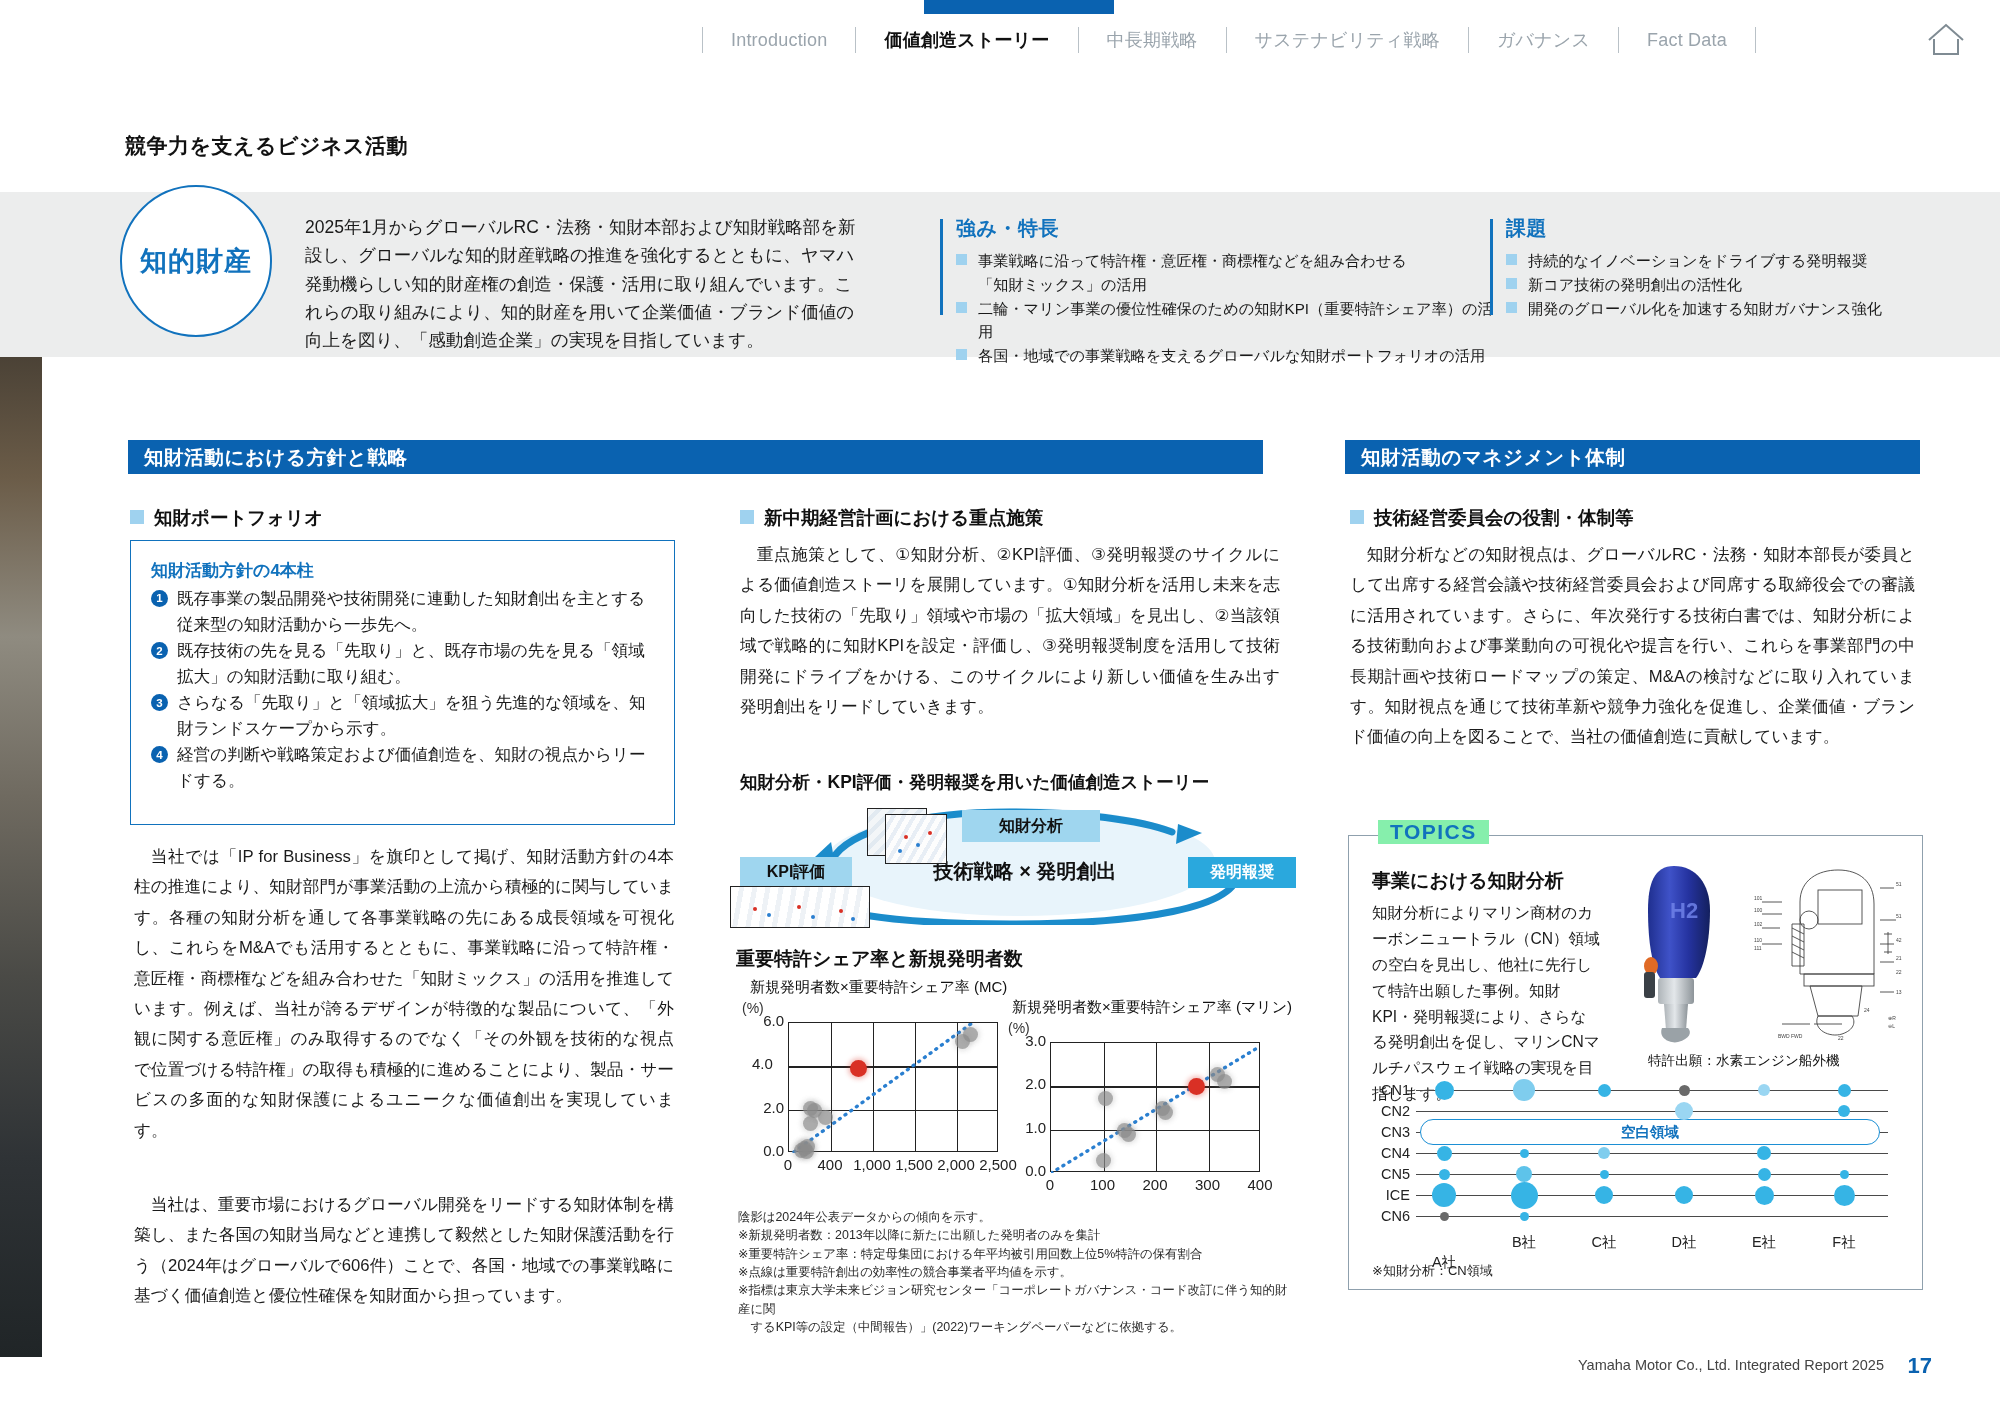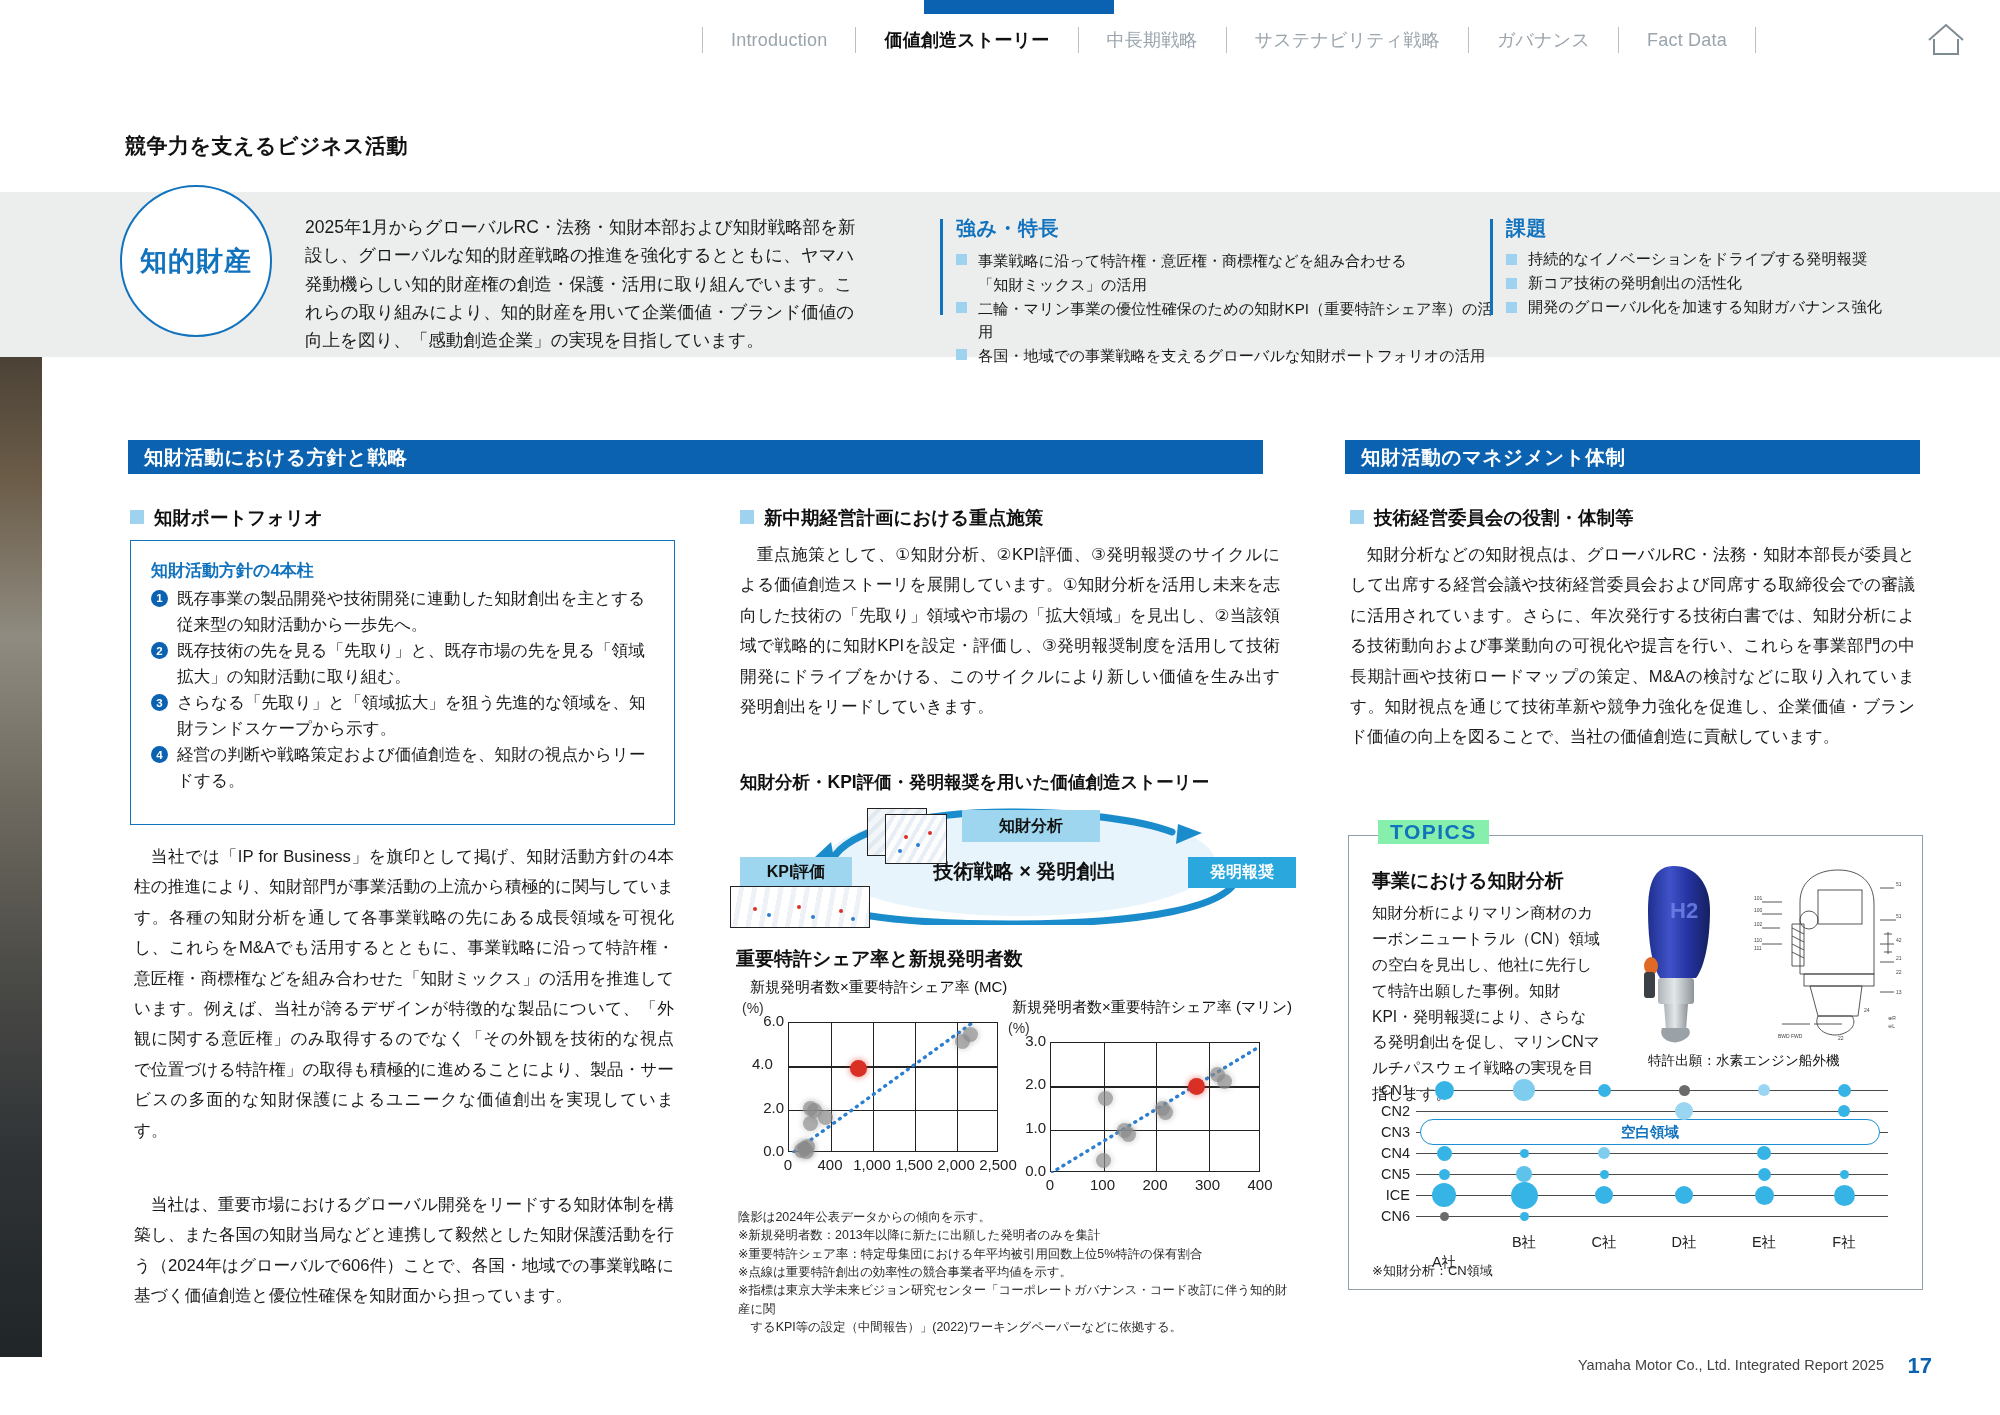--- a/index.html
+++ b/index.html
@@ -25,21 +25,21 @@
   .hero { position:absolute; left:0; top:192px; width:2000px; height:165px; background:#eceded; }
   .left-photo-strip { position:absolute; left:0; top:357px; width:42px; height:1000px;
      background:linear-gradient(180deg,#4b4236 0%,#6b5c48 12%,#8f8b80 28%,#6f6a60 44%,#4a4a46 62%,#2f3336 80%,#202527 100%); }
   .hero-circle { position:absolute; left:120px; top:185px; width:152px; height:152px; border-radius:50%;
       border:2.5px solid #1172bd; background:#fff; display:flex; align-items:center; justify-content:center; }
   .hero-circle span { color:#1172bd; font-size:27px; font-weight:bold; letter-spacing:1px;}
   .hero-lead { position:absolute; left:305px; top:213px; width:565px; font-size:17.5px; line-height:1.62; color:#1a1a1a; }
 
   .sf-box { position:absolute; top:215px; }
   .sf-box.strength { left:940px; width:555px; }
-  .sf-box.issue { left:1490px; width:430px;font-family:Liberation Mono, monospace; }
+  .sf-box.issue { left:1490px; width:430px; }
   .sf-rule { position:absolute; left:0; top:4px; width:3px; height:96px; background:#1172bd; }
   .sf-title { font-size:20px; font-weight:bold; color:#1172bd; margin-left:16px; letter-spacing:.5px;}
   .sf-list { margin-left:16px; margin-top:7px; }
   .sf-li { position:relative; padding-left:22px; font-size:15.2px; line-height:1.52; color:#1a1a1a; margin-bottom:1px;}
   .sf-li::before { content:""; position:absolute; left:0; top:5px; width:11px; height:11px; background:#9fd2ef; }
 
   
   .sec-bar { position:absolute; background:#0a62b0; color:#fff; font-weight:bold; display:flex; align-items:center; padding-left:16px; letter-spacing:.6px;}
   .sec-bar#sb1 { left:128px; top:440px; width:1135px; height:34px; font-size:19.5px; }
   .sec-bar#sb2 { left:1345px; top:440px; width:575px; height:34px; font-size:19.5px; }

